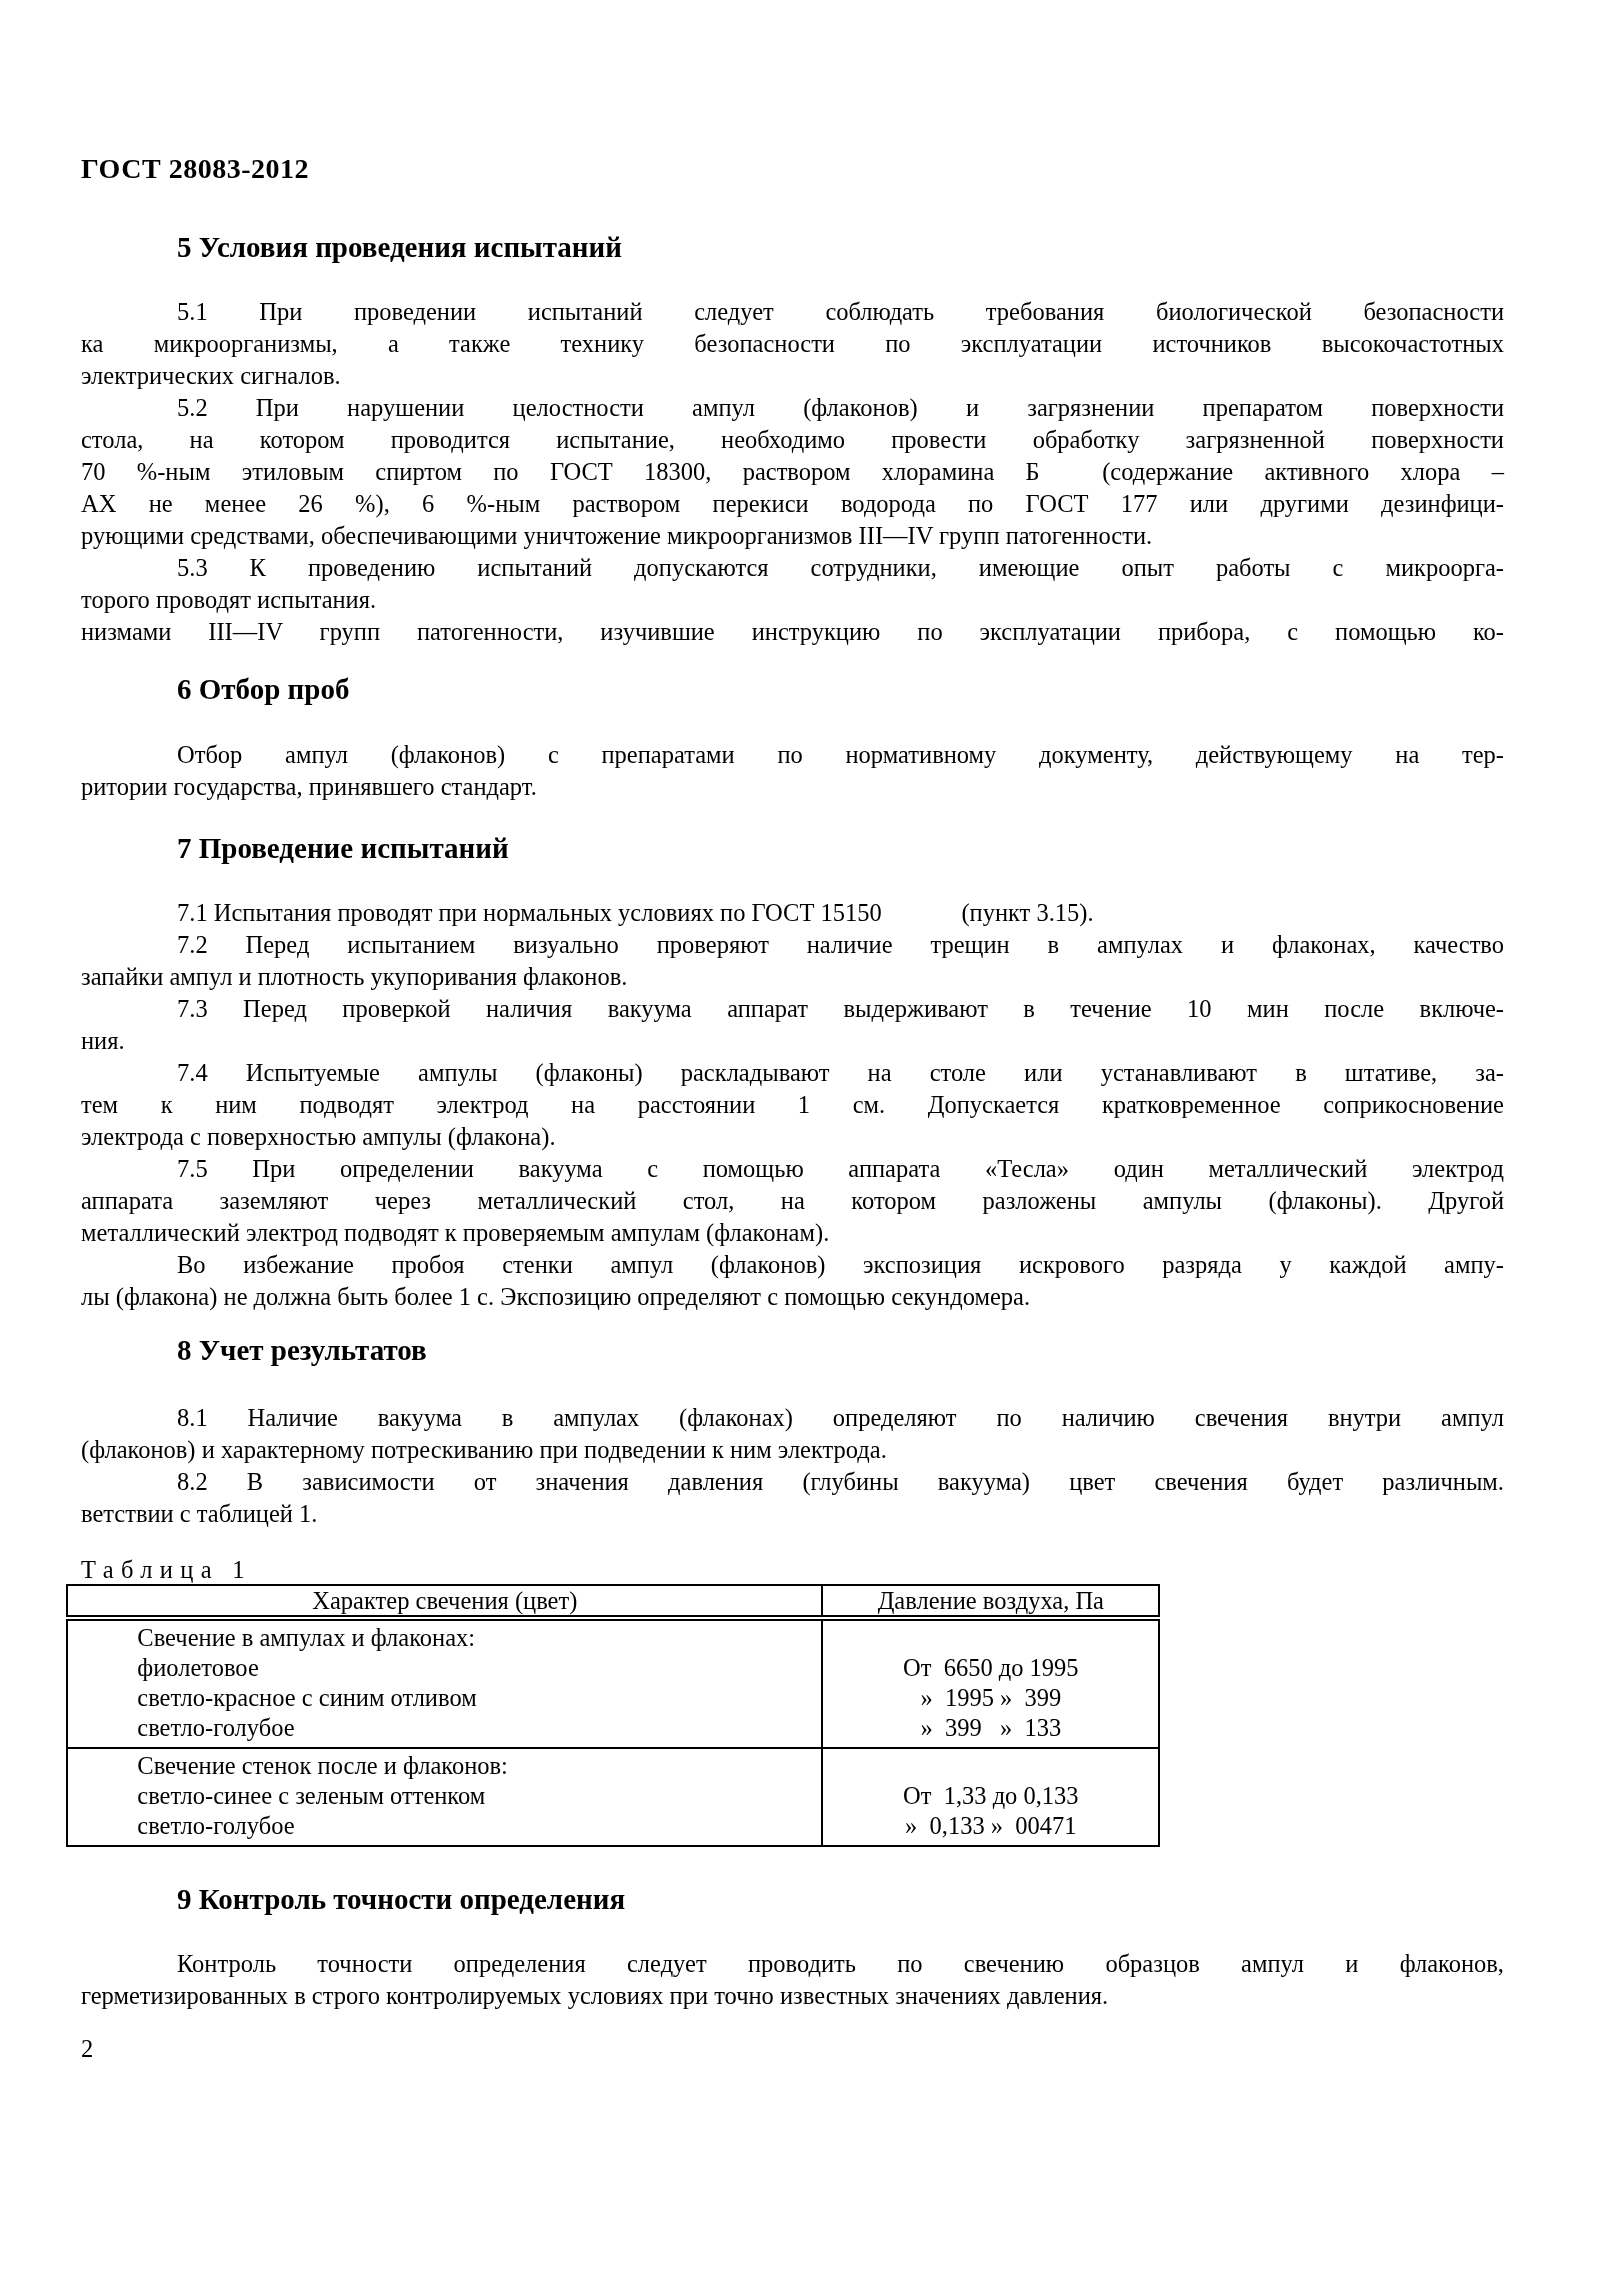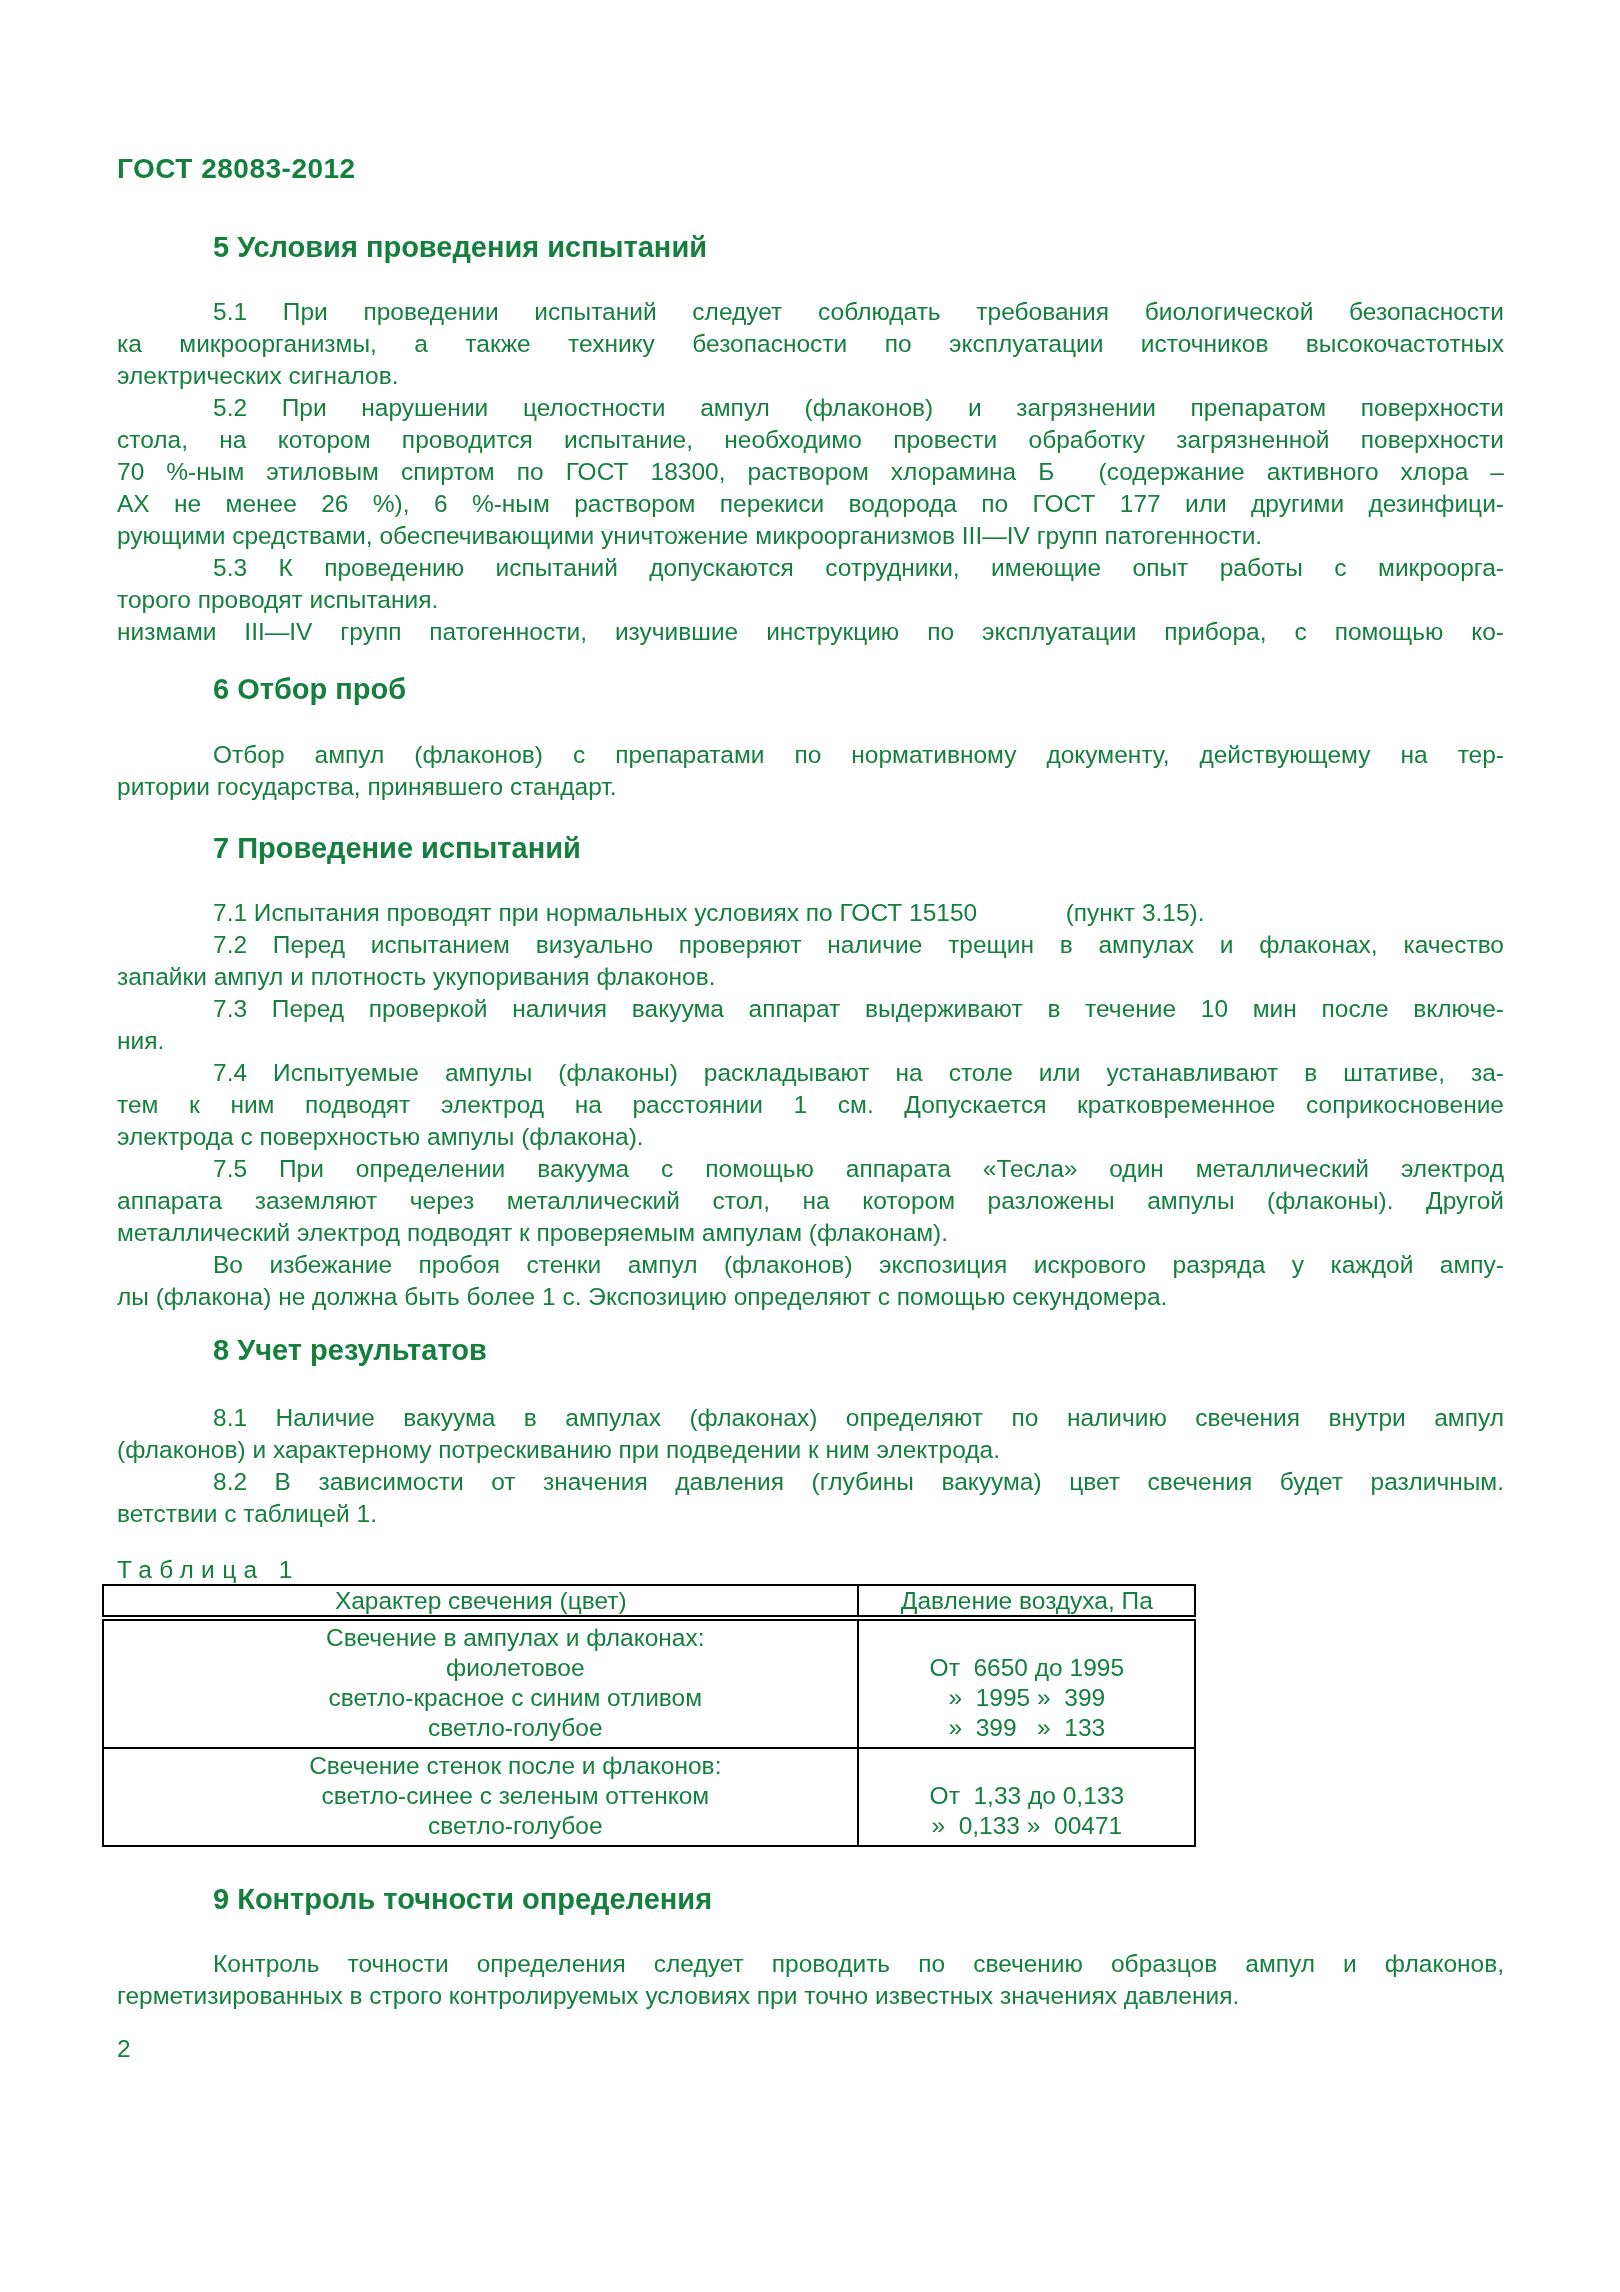--- a/index.html
+++ b/index.html
@@ -3,24 +3,24 @@
 <meta charset="utf-8">
 <style>
   html,body { margin:0; padding:0; background:#e8e8e8; }
   .page {
     position: relative;
     width: 1620px;
     height: 2293px;
     margin: 0 auto;
     background: #ffffff;
     box-sizing: border-box;
-    padding: 0 116px 0 117px;
+    padding: 0 116px 0 81px;
     overflow: hidden;
-    font-family: Liberation Sans, sans-serif;
-    color: #15803d;
+    font-family: Liberation Serif, serif;
+    color: #000000;
     font-size: 24.5px;
     line-height: 32px;
   }
   .doc-header {
     margin-top: 152px;
     font-size: 28px;
     line-height: 33px;
     font-weight: bold;
     letter-spacing: 0.5px;
   }
@@ -65,21 +65,20 @@
     height: 29px;
     line-height: 29px;
     border-bottom: 6.9px double #000;
     padding: 0;
   }
   .gost-table tbody { border-top: 2.9px solid #000; }
   .gost-table td {
     line-height: 30px;
     padding: 0;
     vertical-align: top;
-    text-align: center;
   }
   .gost-table td.c1 { padding-left: 69px; }
   .gost-table th.c2, .gost-table td.c2 {
     border-left: 2.9px solid #000;
   }
   .gost-table td.c2 { text-align: center; white-space: pre; }
   .gost-table td.rt { padding-top: 2px; }
   .gost-table td.rb { padding-bottom: 3.9px; }
   .page-number { margin-top: 20.6px; }
 </style>

